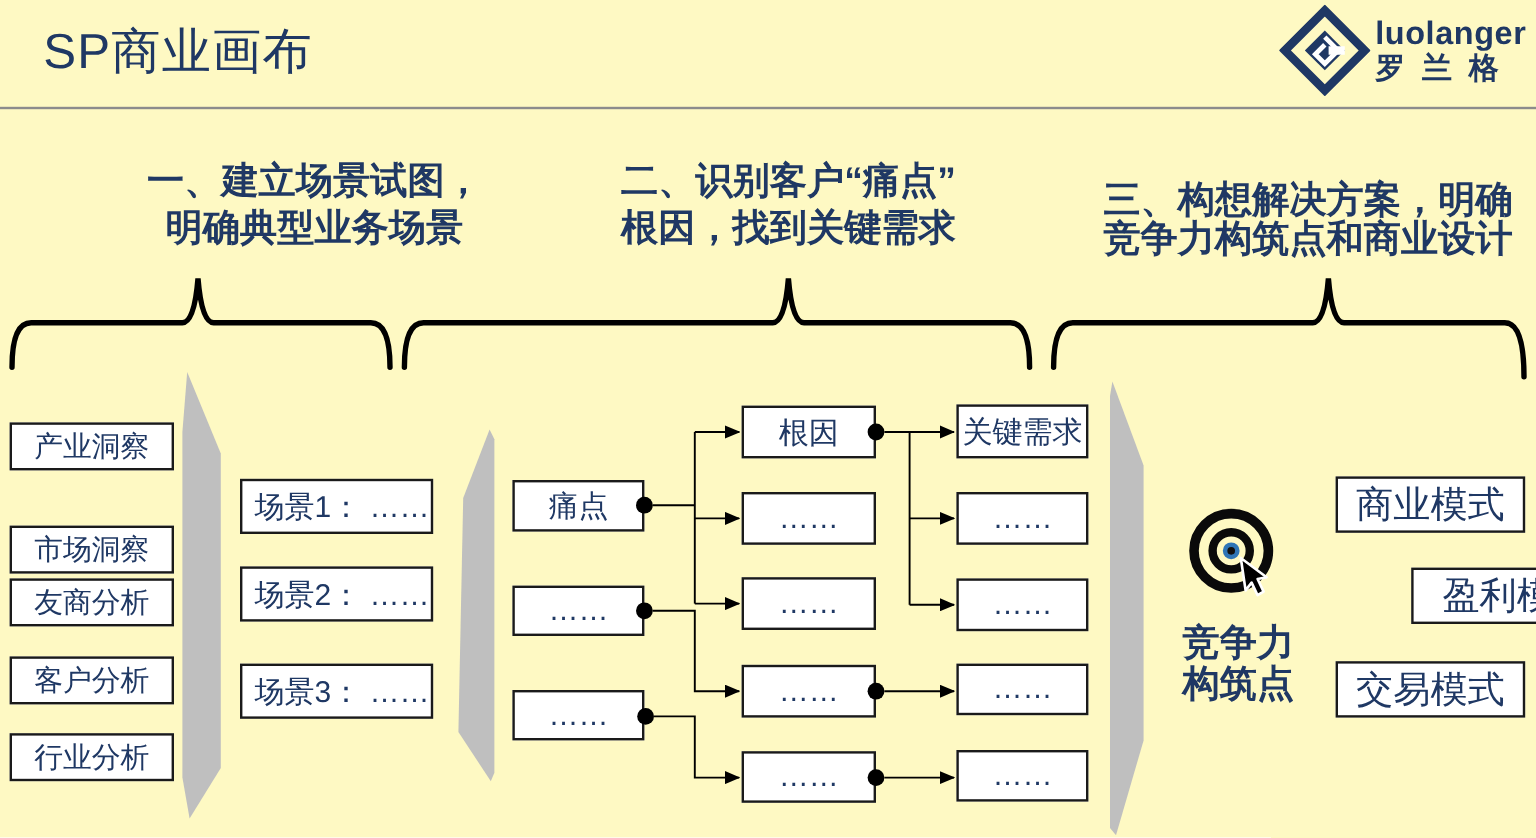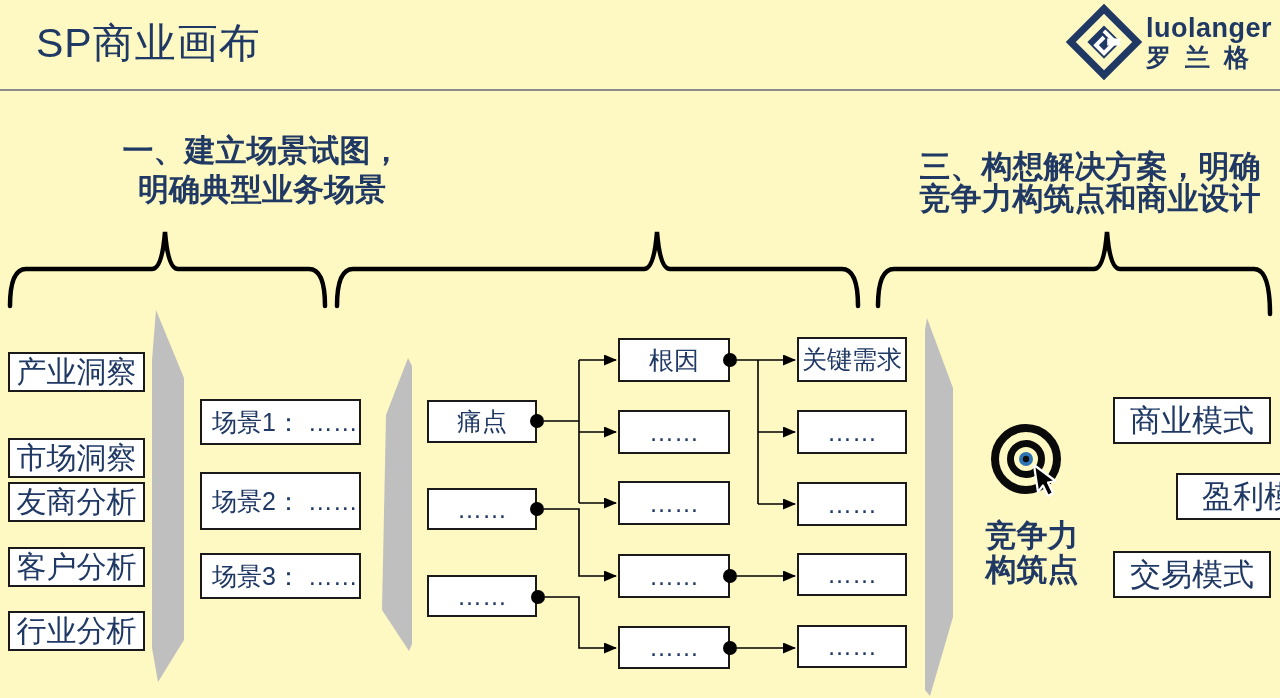--- a/index.html
+++ b/index.html
@@ -19,21 +19,21 @@
   .step-label{
     position:absolute;top:131px;text-align:center;font-size:31px;font-weight:700;
     color:#1F3864;line-height:39px;white-space:nowrap;
   }
   .step-label.tight{top:151px;line-height:32px;}
   .bx{
     position:absolute;border:2px solid #1a1a1a;background:#ffffff;
     display:flex;align-items:center;justify-content:center;
     font-size:25px;font-weight:500;color:#1F3864;white-space:nowrap;box-sizing:border-box;
   }
-  .bx.analysis{font-size:30px;}
+  .bx.analysis{font-size:24px;}
   .bx.scenario{justify-content:flex-start;padding-left:10px;}
   .bx.model{font-size:31px;}
   .comp-label{
     position:absolute;left:957px;top:519px;width:150px;text-align:center;
     font-size:31px;font-weight:700;line-height:34px;color:#1F3864;
   }
   .overlay{position:absolute;left:0;top:0;pointer-events:none;}
   .target-icon{position:absolute;left:988px;top:421px;}
 </style>
 </head>
@@ -54,33 +54,37 @@
     <div class="logo-text">
       <div class="logo-en">luolanger</div>
       <div class="logo-cn">罗兰格</div>
     </div>
   </div>
 
   <div class="step-label" style="left:92px;width:340px;">
     <div>一、建立场景试图，</div>
     <div>明确典型业务场景</div>
   </div>
+  <div class="step-label" style="left:487px;width:340px;">
+    <div>二、识别客户“痛点”</div>
+    <div>根因，找到关键需求</div>
+  </div>
   <div class="step-label tight" style="left:900px;width:380px;">
     <div>三、构想解决方案，明确</div>
     <div>竞争力构筑点和商业设计</div>
   </div>
 
   <div class="bx analysis" style="left:8px;top:352px;width:137px;height:40px;">产业洞察</div>
   <div class="bx analysis" style="left:8px;top:438px;width:137px;height:40px;">市场洞察</div>
   <div class="bx analysis" style="left:8px;top:482px;width:137px;height:40px;">友商分析</div>
   <div class="bx analysis" style="left:8px;top:547px;width:137px;height:40px;">客户分析</div>
   <div class="bx analysis" style="left:8px;top:611px;width:137px;height:40px;">行业分析</div>
 
   <div class="bx scenario" style="left:200px;top:399px;width:161px;height:46px;">场景1： ……</div>
-  <div class="bx scenario" style="left:200px;top:472px;width:161px;height:58px;">场景2： ……</div>
+  <div class="bx scenario" style="left:200px;top:472px;width:161px;height:46px;">场景2： ……</div>
   <div class="bx scenario" style="left:200px;top:553px;width:161px;height:46px;">场景3： ……</div>
 
   <div class="bx" style="left:427px;top:400px;width:110px;height:43px;">痛点</div>
   <div class="bx" style="left:427px;top:488px;width:110px;height:42px;">……</div>
   <div class="bx" style="left:427px;top:575px;width:110px;height:42px;">……</div>
 
   <div class="bx" style="left:618px;top:338px;width:112px;height:44px;">根因</div>
   <div class="bx" style="left:618px;top:410px;width:112px;height:44px;">……</div>
   <div class="bx" style="left:618px;top:481px;width:112px;height:44px;">……</div>
   <div class="bx" style="left:618px;top:554px;width:112px;height:44px;">……</div>

